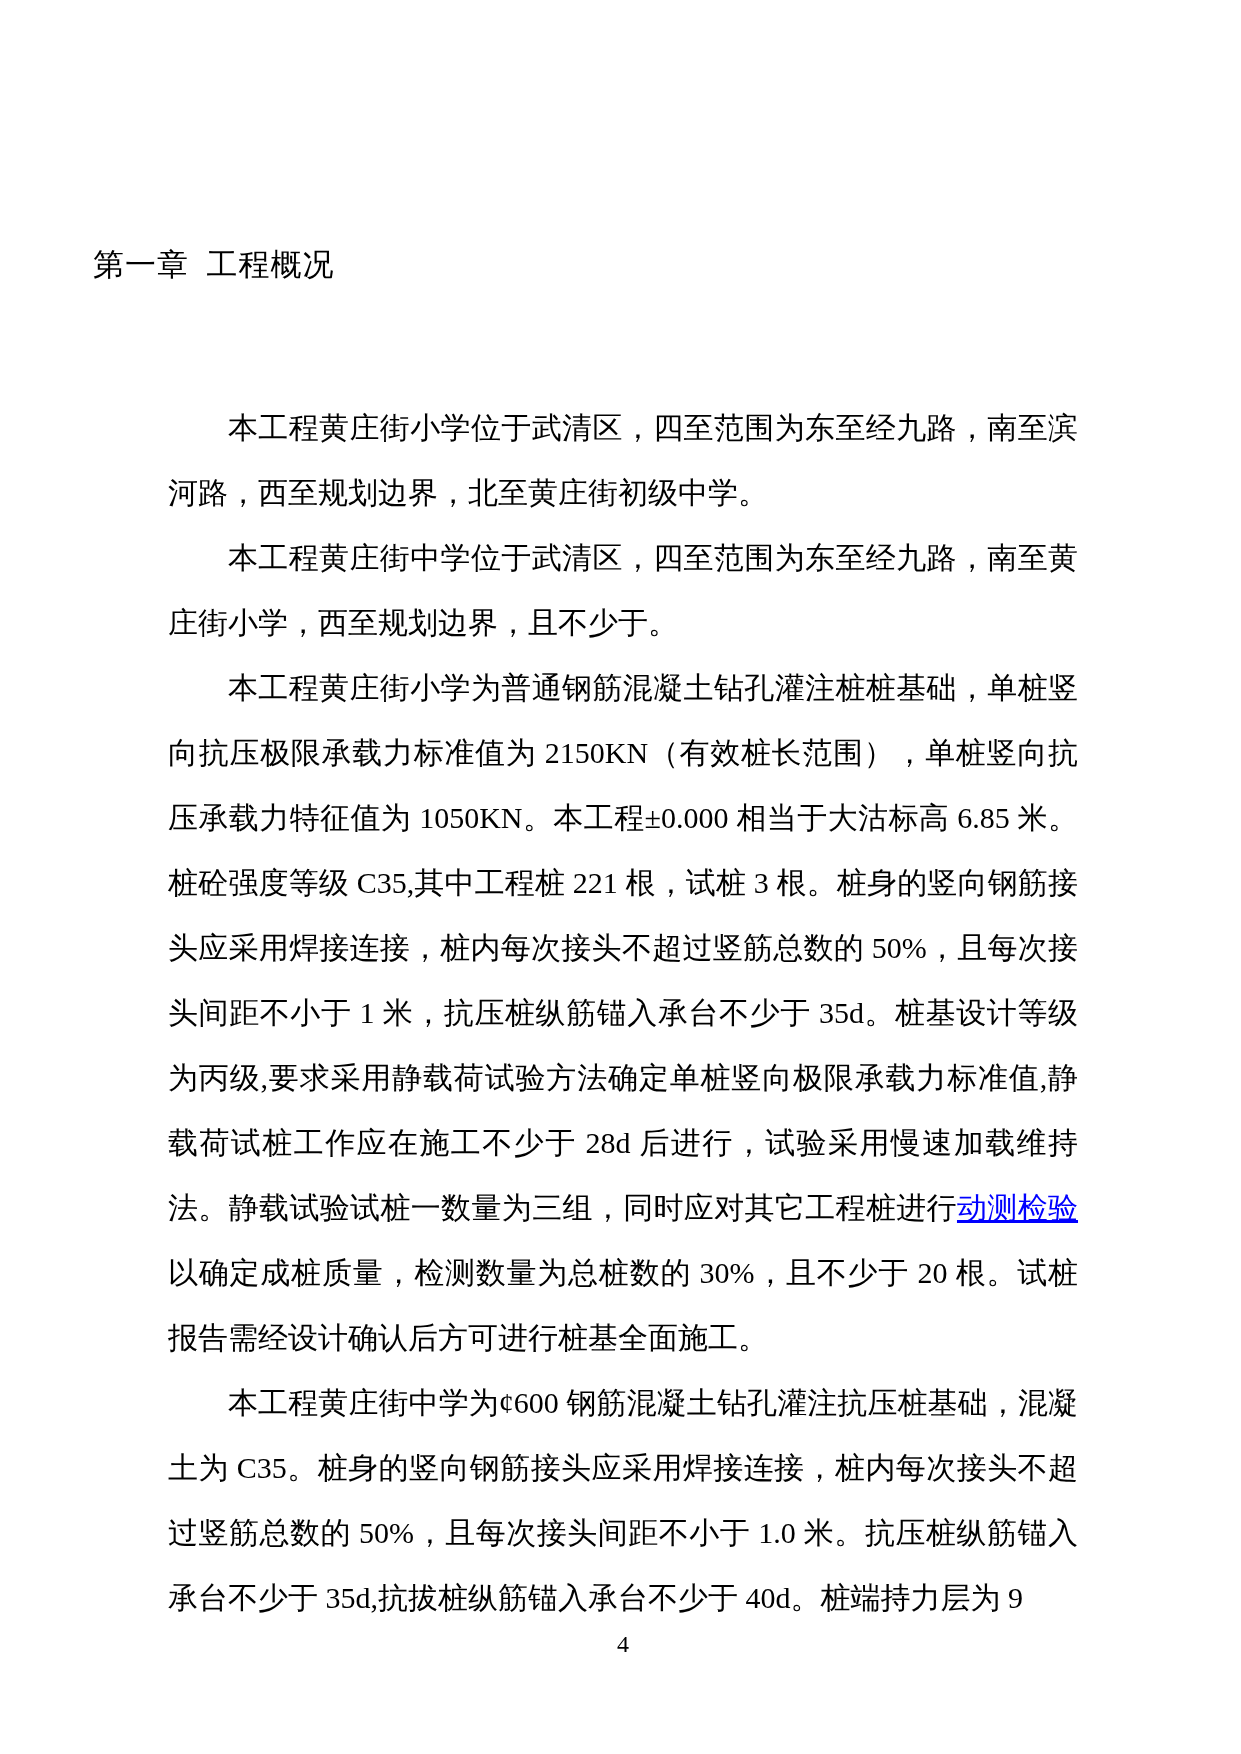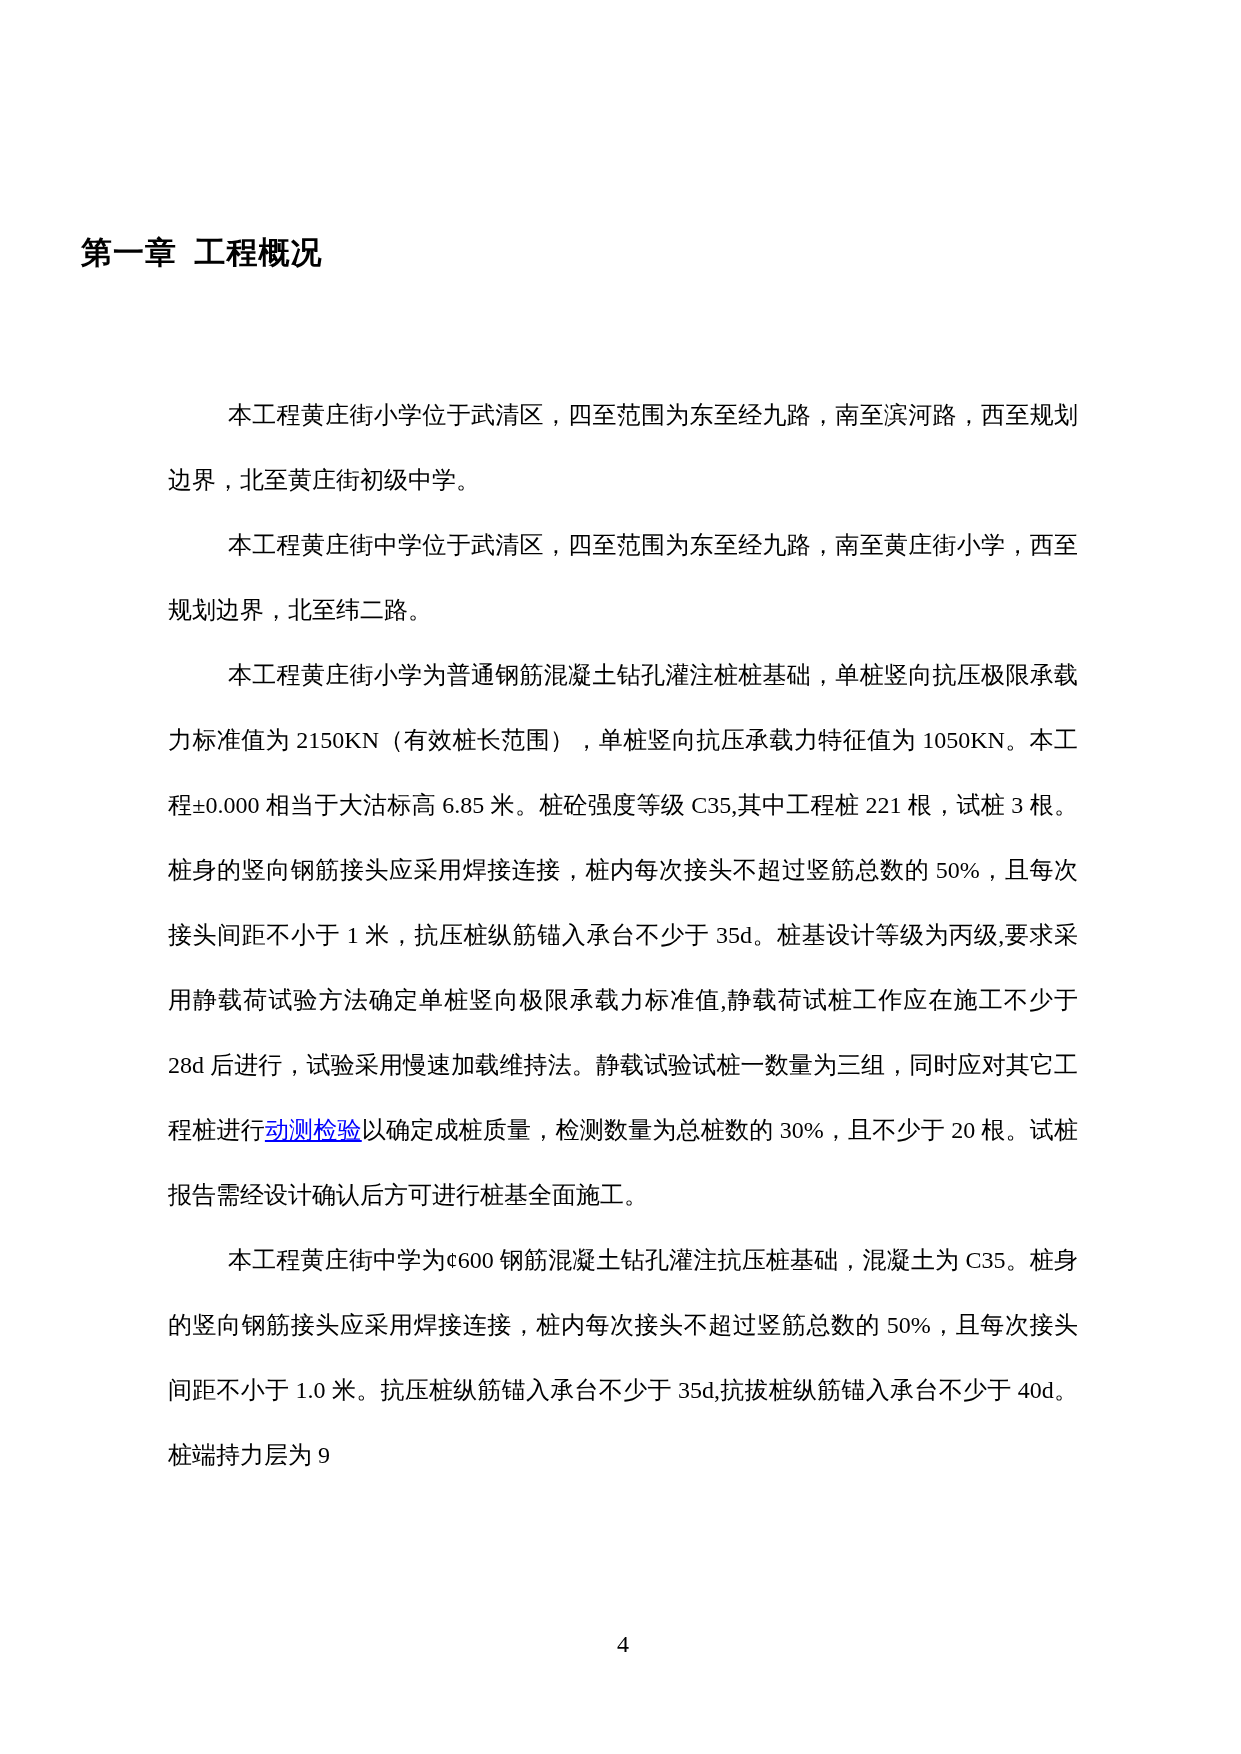--- a/index.html
+++ b/index.html
@@ -14,32 +14,32 @@
     font-family: "Liberation Serif", "DejaVu Serif", serif;
     position: relative;
     overflow: hidden;
   }
   .page {
     position: absolute;
     top: 0; left: 0; right: 0; bottom: 0;
     background: #ffffff;
   }
   .heading {
-    margin: 3px;
+    margin: 15px;
     padding: 230px 0 0 78px;
     font-size: 31px;
-    font-weight: bold;
+    font-weight: normal;
     line-height: 40px;
     white-space: pre-wrap;
     letter-spacing: 1px;
   }
   .doc-body {
     margin: 110px 4px 0 168px;
     width: 910px;
-    font-size: 24px;
+    font-size: 30px;
     line-height: 65px;
     text-align: justify;
   }
   .doc-body p {
     margin: 0;
     text-indent: 60px;
   }
   .doc-body p span {
     text-indent: 0;
   }
@@ -60,21 +60,21 @@
 <body style="color: rgb(0, 0, 0); background: rgb(255, 255, 255);">
 
 <div class="page">
 
   <h1 class="heading">第一章  工程概况</h1>
 
   <div class="doc-body">
 
     <p>本工程黄庄街小学位于武清区，四至范围为东至经九路，南至滨河路，西至规划边界，北至黄庄街初级中学。</p>
 
-    <p>本工程黄庄街中学位于武清区，四至范围为东至经九路，南至黄庄街小学，西至规划边界，北至纬二路。</p>
+    <p>本工程黄庄街中学位于武清区，四至范围为东至经九路，南至黄庄街小学，西至规划边界，且不少于。</p>
 
     <p><span>本工程黄庄街小学为普通钢筋混凝土钻孔灌注桩桩基础，单桩竖向抗压极限承载力标准值为 2150KN（有效桩长范围），单桩竖向抗压承载力特征值为 1050KN。本工程±0.000 相当于大沽标高 6.85 米。桩砼强度等级 C35,其中工程桩 221 根，试桩 3 根。桩身的竖向钢筋接头应采用焊接连接，桩内每次接头不超过竖筋总数的 50%，且每次接头间距不小于 1 米，抗压桩纵筋锚入承台不少于 35d。桩基设计等级为丙级,要求采用静载荷试验方法确定单桩竖向极限承载力标准值,静载荷试桩工作应在施工不少于 28d 后进行，试验采用慢速加载维持法。静载试验试桩一数量为三组，同时应对其它工程桩进行</span><a class="doc-link" href="#" style="color: rgb(0, 0, 255);">动测检验</a><span>以确定成桩质量，检测数量为总桩数的 30%，且不少于 20 根。试桩报告需经设计确认后方可进行桩基全面施工。</span></p>
 
     <p>本工程黄庄街中学为¢600 钢筋混凝土钻孔灌注抗压桩基础，混凝土为 C35。桩身的竖向钢筋接头应采用焊接连接，桩内每次接头不超过竖筋总数的 50%，且每次接头间距不小于 1.0 米。抗压桩纵筋锚入承台不少于 35d,抗拔桩纵筋锚入承台不少于 40d。桩端持力层为 9</p>
 
   </div>
 
   <div class="page-number">4</div>
 
 </div>

